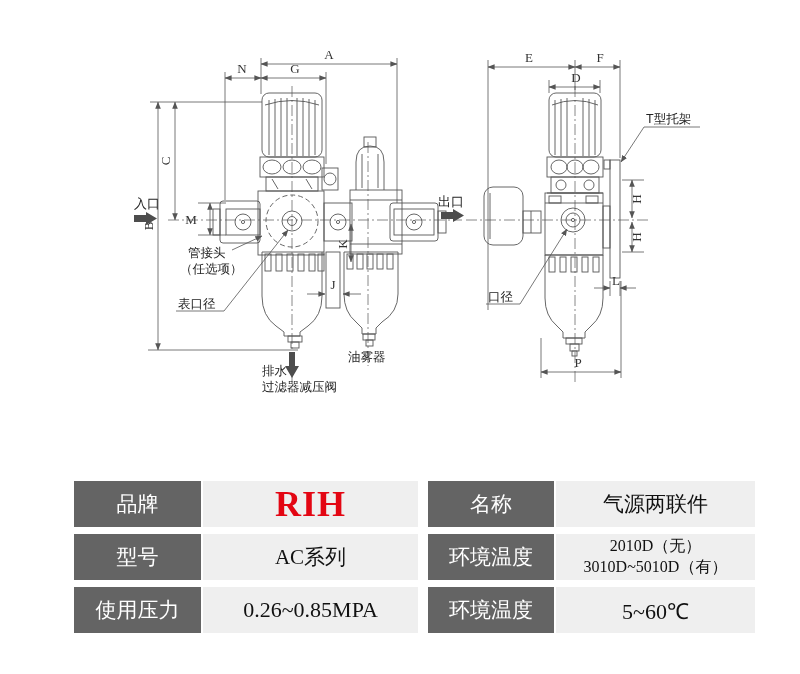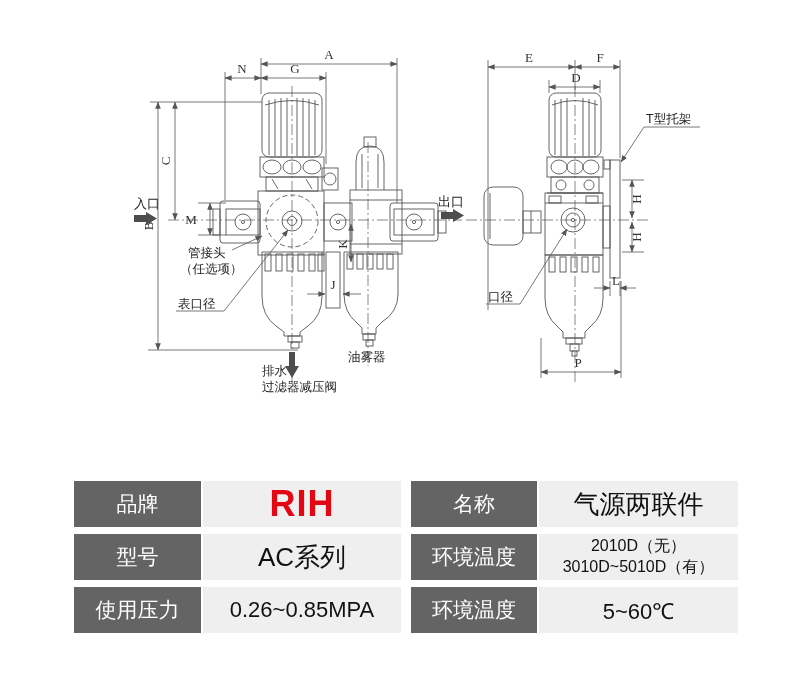--- a/index.html
+++ b/index.html
@@ -15,26 +15,26 @@
   #dwg .art .dash { stroke-dasharray:5 3; }
   #dwg .cl path { fill:none; stroke:#6a6a6a; stroke-width:0.8; stroke-dasharray:11 3 2 3; }
   #dwg .dims line, #dwg .dims path { fill:none; stroke:#555; stroke-width:0.8; }
   #dwg .fl { fill:#4d4d4d; stroke:none; }
   #dwg text { stroke:none; }
   #dwg .dim-t { font-family:"Liberation Serif", serif; font-size:13px; fill:#333; text-anchor:middle; }
   #dwg .cjk { font-family:"Liberation Sans", sans-serif; font-size:12.5px; fill:#222; }
   #dwg .cjk-b { font-family:"Liberation Sans", sans-serif; font-size:13px; fill:#222; }
   
   .spec { position:absolute; left:74px; top:481px; }
-  .srow { display:flex; margin-bottom:7px; }
+  .srow { display:flex; margin-bottom:7px;font-family:Liberation Serif, serif; }
   .cell { height:46px; display:flex; align-items:center; justify-content:center; box-sizing:border-box; }
   .hd { background:var(--header_bg,#646464); color:#ffffff; font-size:21px; }
-  .vl { background:var(--value_bg,#efefef); color:#111111; font-size:26px; }
+  .vl { background:var(--value_bg,#efefef); color:#111111; font-size:21px; }
   .c1 { width:127px; }
-  .c2 { width:198px; margin-left:2px; }
+  .c2 { width:215px; margin-left:2px; }
   .c3 { width:126px; margin-left:10px; }
   .c4 { width:199px; margin-left:2px; }
   .brand { color:var(--brand_red,#e30613); font-size:36px; font-weight:900; letter-spacing:1px; }
   .num { font-size:22px; }
   .twoline { flex-direction:column; font-size:16px; line-height:1.3; }
 </style>
 </head>
 <body>
 
 <svg id="dwg" width="800" height="470" viewBox="0 0 800 470">

